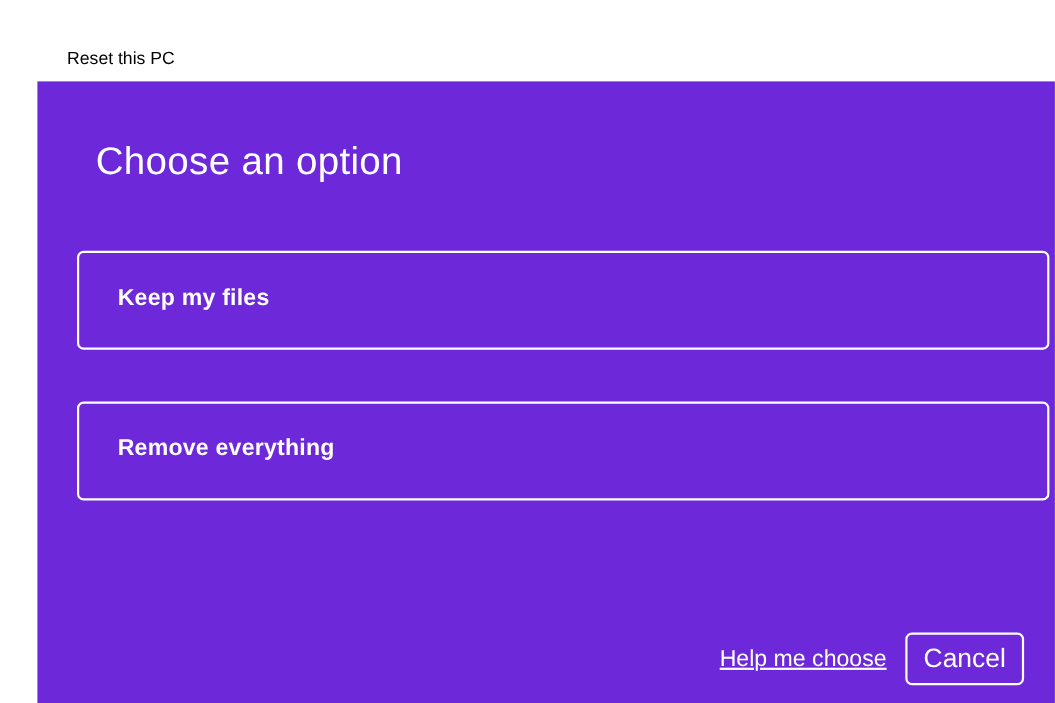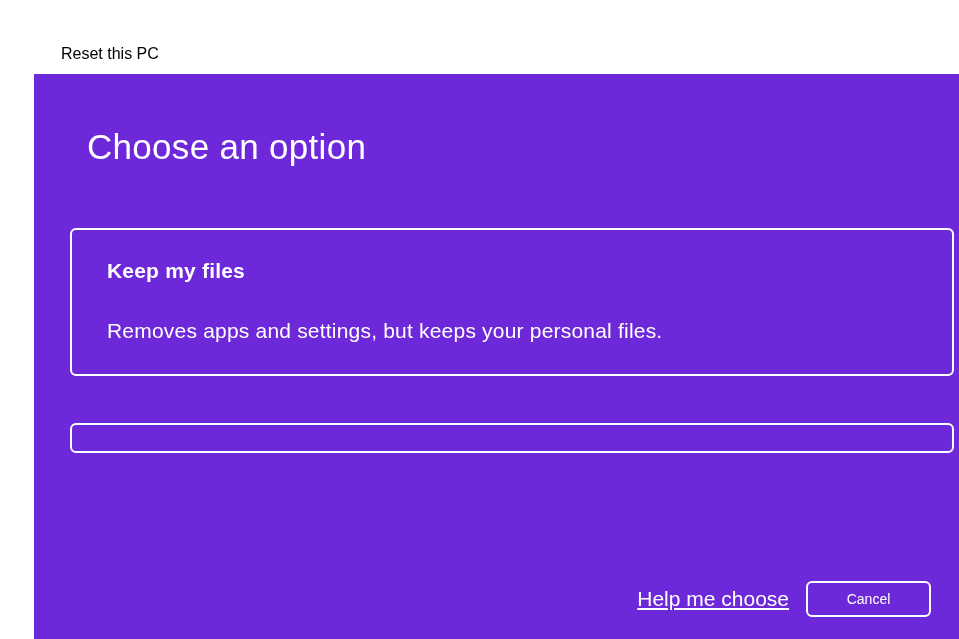--- a/index.html
+++ b/index.html
@@ -74,44 +74,44 @@
       font-size: 21px;
       font-weight: 400;
       text-decoration: underline;
       cursor: pointer;
     }
     .cancel-button {
       border: 2px solid #fff;
       border-radius: 6px;
       background: transparent;
       color: #fff;
-      font-size: 14px;
+      font-size: 24px;
       font-weight: 400;
       padding: 8px 0;
-      width: 125px;
+      width: 108px;
       text-align: center;
       cursor: pointer;
       font-family: inherit;
     }
   </style>
 </head>
 <body>
 
 <div class="title-bar">
   <span>Reset this PC</span>
 </div>
 
 <div class="main-panel">
   <h1 class="heading">Choose an option</h1>
 
   <div class="option-button">
     <div class="option-title">Keep my files</div>
-    <div class="option-desc">Removes apps and settings, but keeps your personal files.</div>
   </div>
 
   <div class="option-button">
+    <div class="option-title">Remove everything</div>
   </div>
 
   <div class="bottom-row">
     <a class="help-link">Help me choose</a>
     <button class="cancel-button">Cancel</button>
   </div>
 </div>
 
 </body></html>

